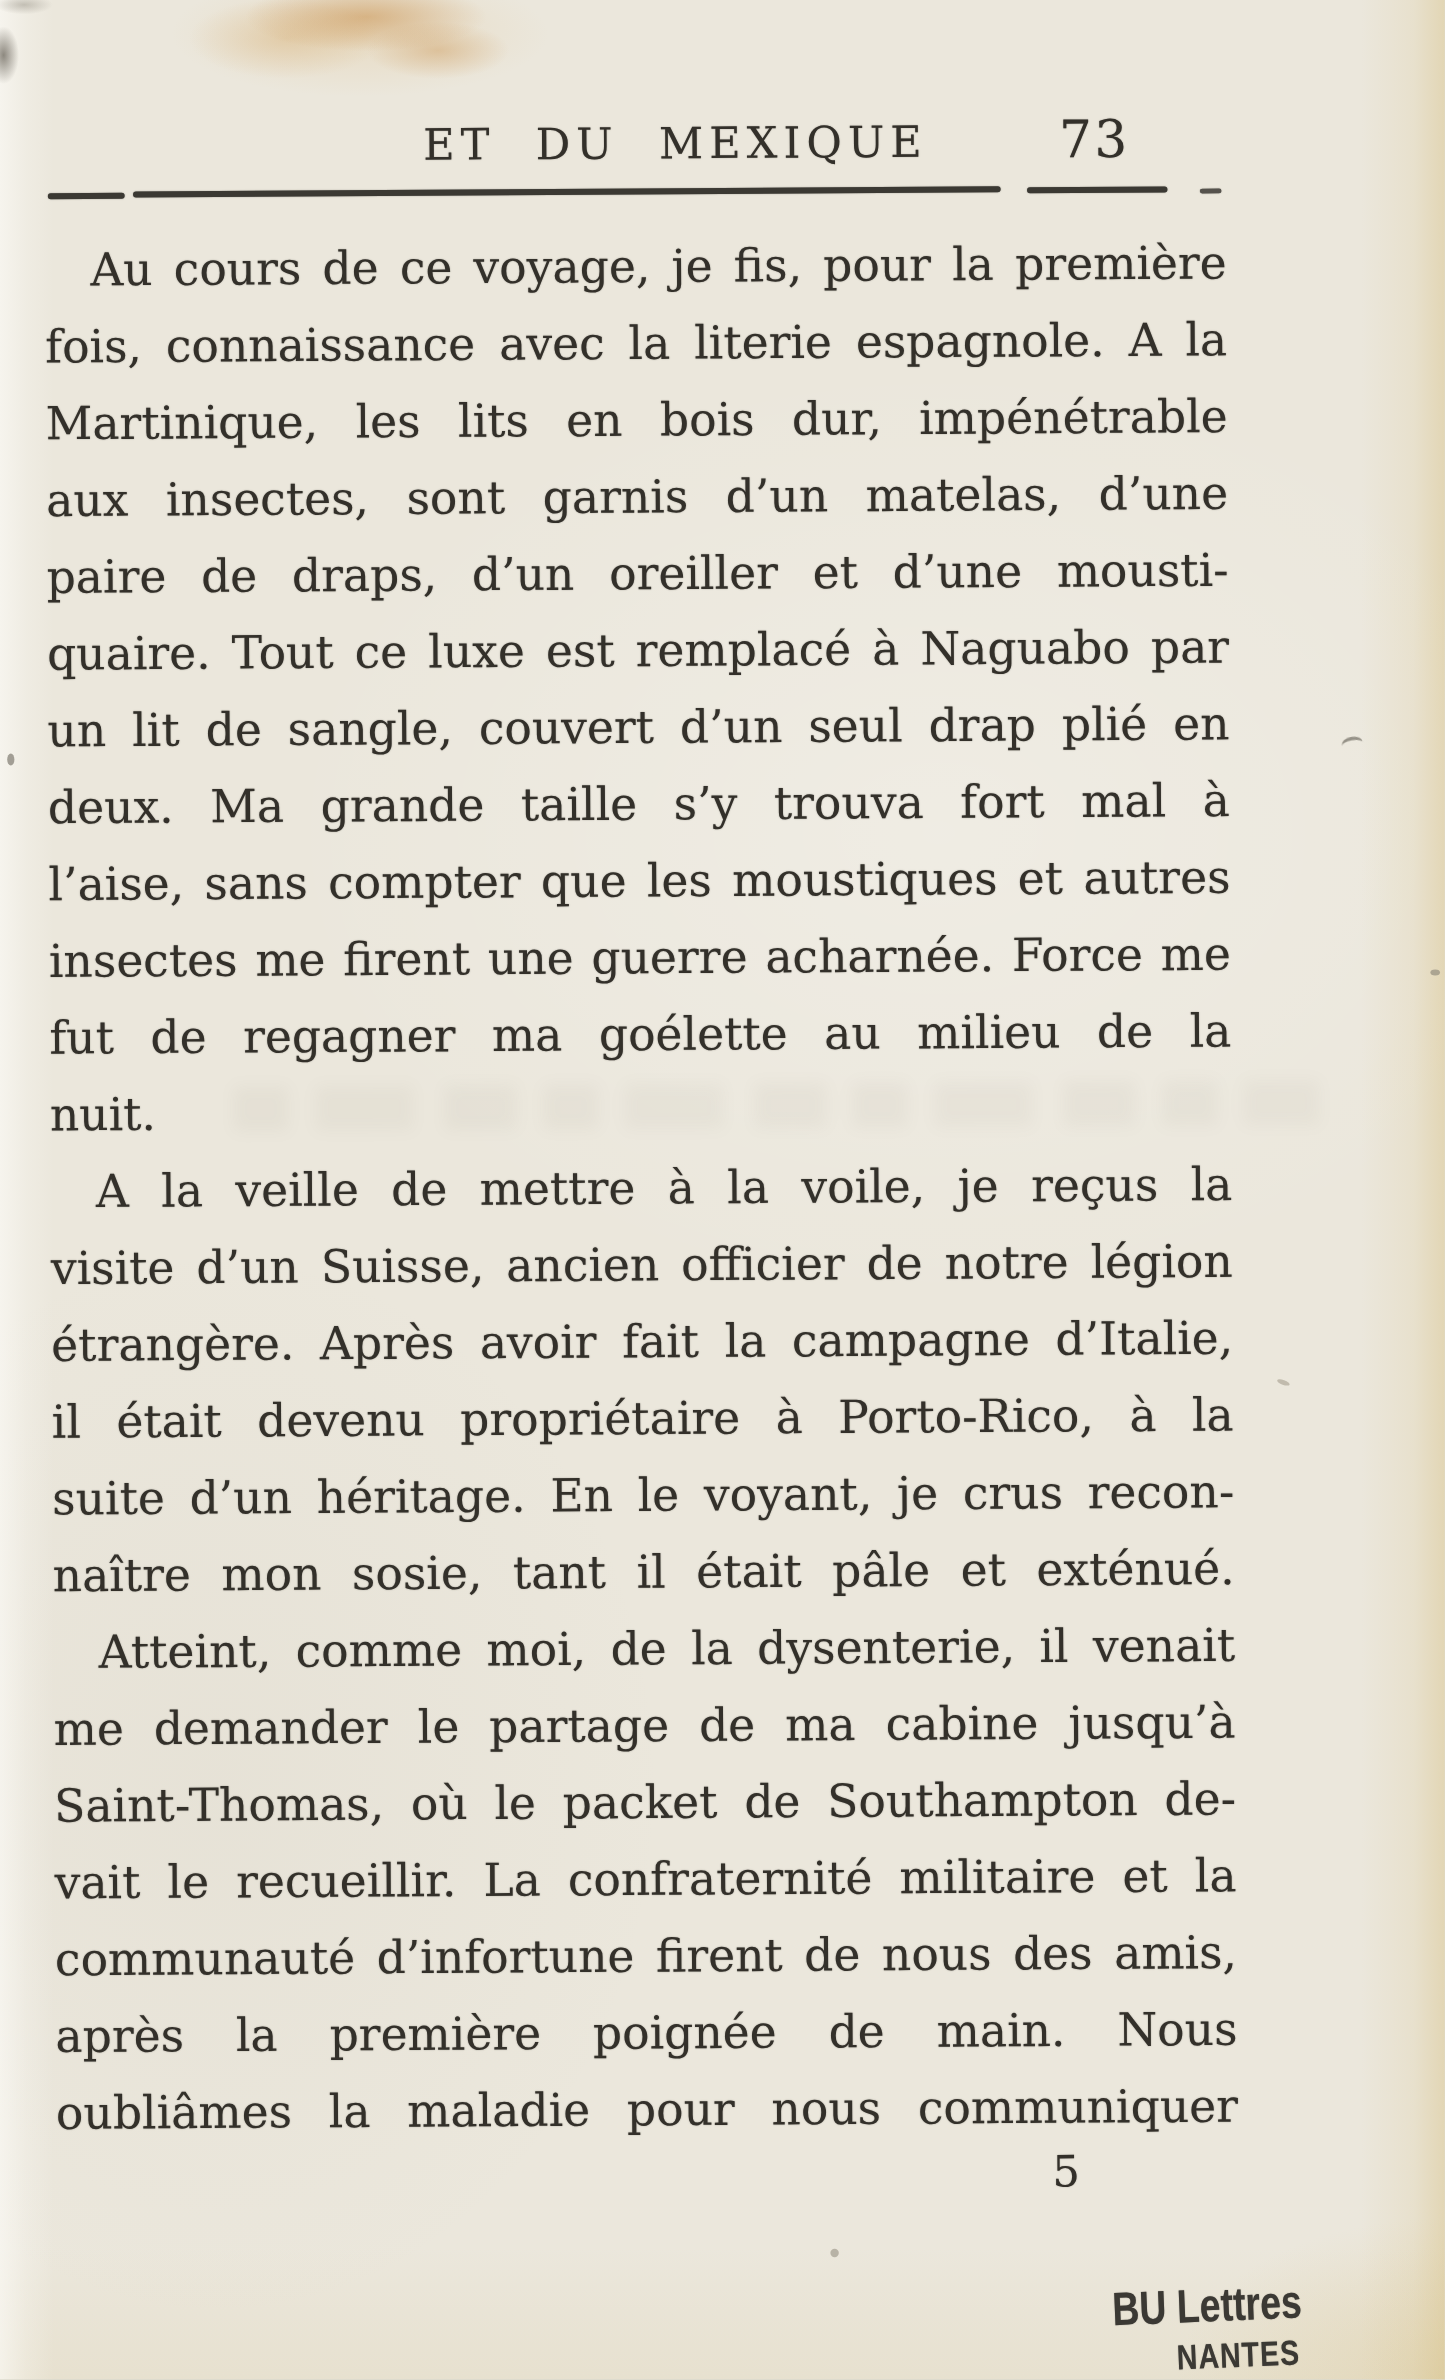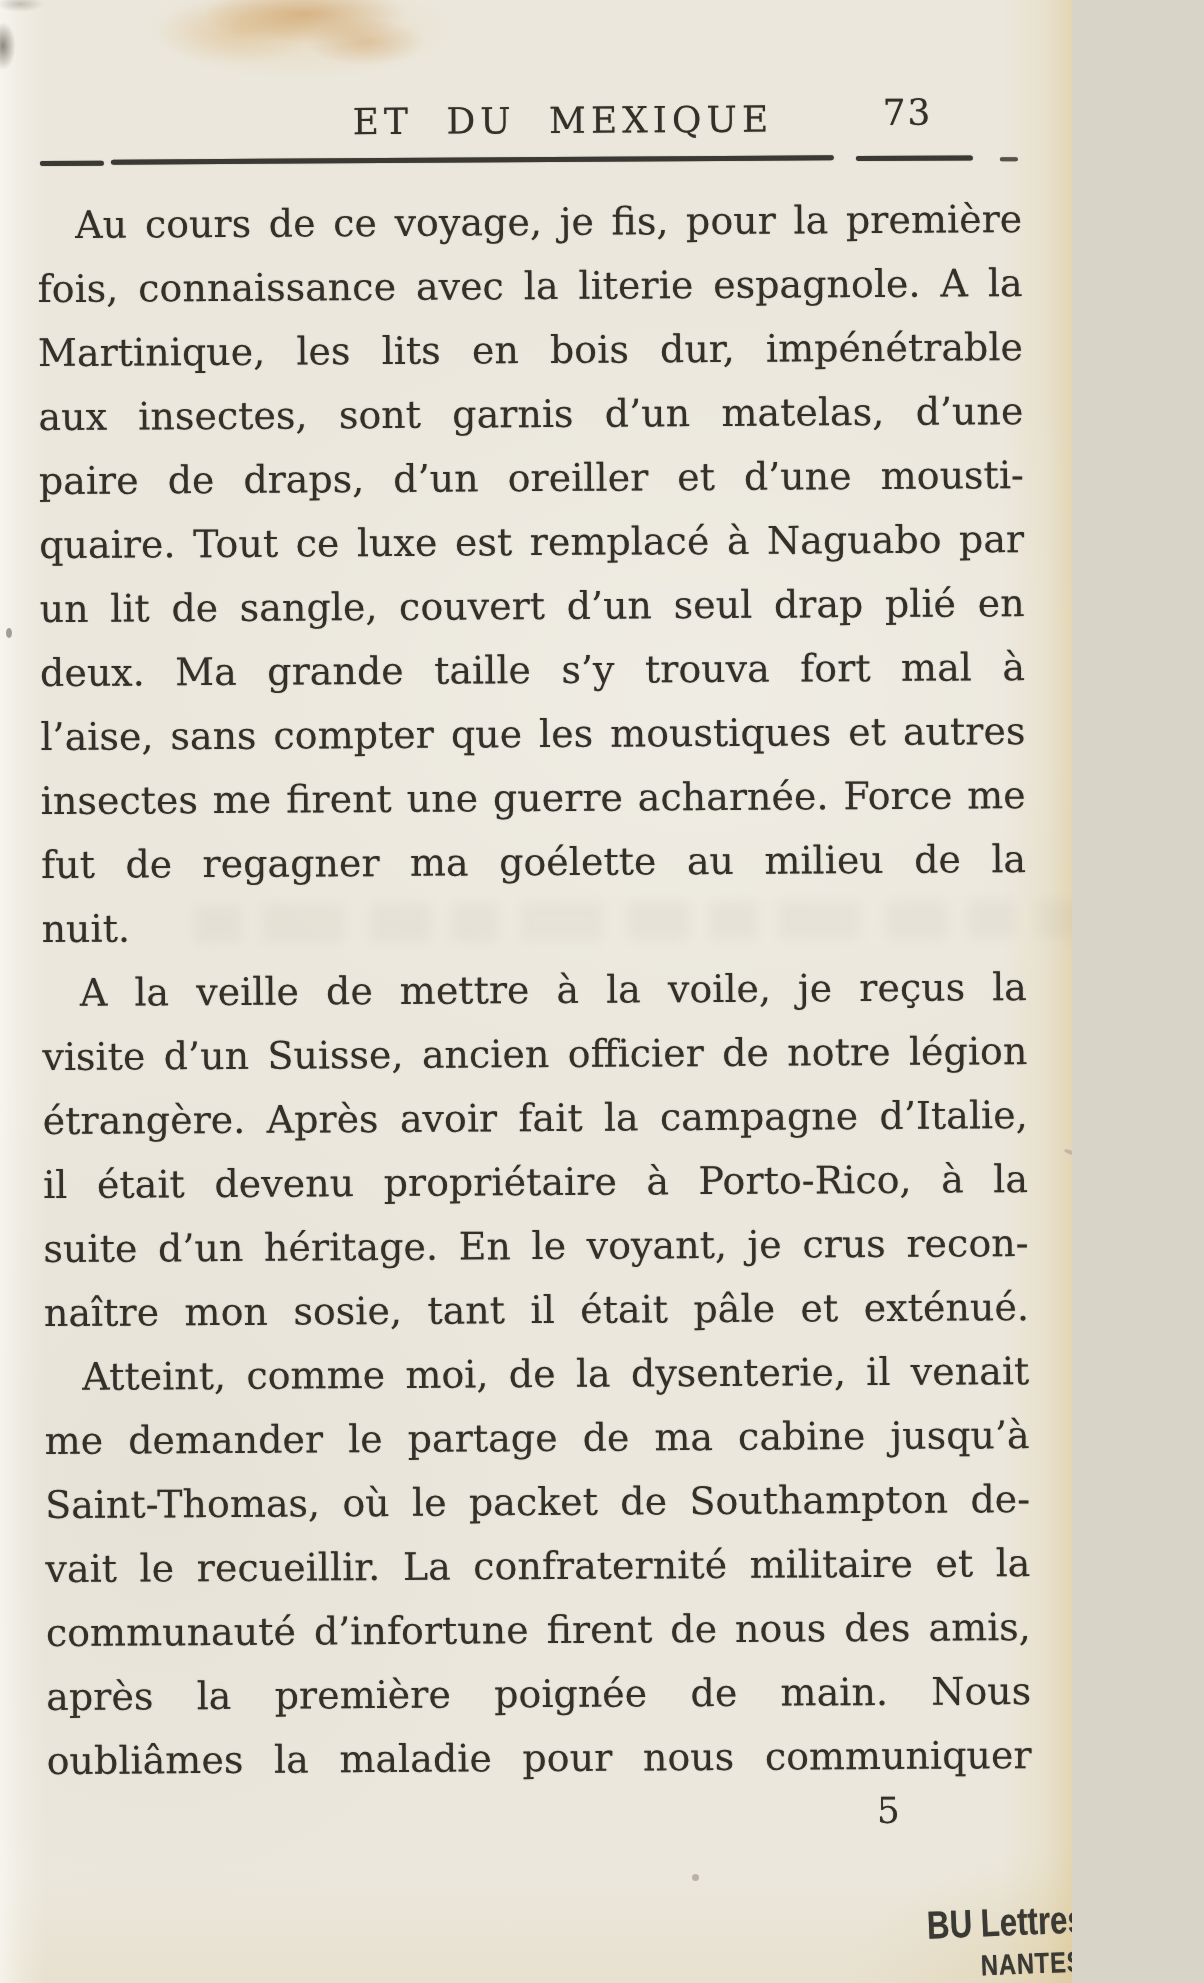--- a/index.html
+++ b/index.html
@@ -1,18 +1,18 @@
 <!DOCTYPE html>
 <html><head>
 <meta charset="utf-8">
 <style>
   html,body{margin:0;padding:0;background:#d8d4c8;}
   #page{
     position:relative;
-    width:1072px;height:1983px;
+    width:1204px;height:1983px;
     overflow:hidden;
     font-family:"DejaVu Serif", serif;
     background-color:#ebe7dc;
     background-image:
       
       radial-gradient(ellipse 140px 40px at 305px 14px, rgba(198,138,66,.50), rgba(198,138,66,0) 72%),
       radial-gradient(ellipse 85px 34px at 365px 42px, rgba(203,150,84,.42), rgba(203,150,84,0) 70%),
       radial-gradient(ellipse 115px 48px at 238px 32px, rgba(214,172,110,.38), rgba(214,172,110,0) 70%),
       radial-gradient(ellipse 210px 70px at 300px 28px, rgba(222,186,128,.28), rgba(222,186,128,0) 75%),
       
@@ -36,21 +36,21 @@
     color:#33302a;
   }
   .running-title{
     position:absolute;left:358px;top:100px;width:330px;
     font-size:36px;letter-spacing:5px;word-spacing:17px;
     text-align:center;white-space:nowrap;
     text-shadow:0 0 1px rgba(51,48,42,.55);
   }
   .page-number{
     position:absolute;left:888px;top:94px;width:70px;
-    font-size:36px;letter-spacing:2px;
+    font-size:43px;letter-spacing:2px;
     text-shadow:0 0 1px rgba(51,48,42,.55);
   }
   .rule-seg{position:absolute;height:5px;background:#3b3933;border-radius:3px;
     box-shadow:0 0 1px rgba(59,57,51,.7);}
   #rule1{left:45px;top:158px;width:64px;}
   #rule2{left:116px;top:157px;width:723px;}
   #rule3{left:861px;top:158px;width:117px;}
   #rule4{left:1005px;top:160px;width:18px;height:4px;opacity:.85;}
   .body-text{
     position:absolute;left:42px;top:190px;width:985px;

